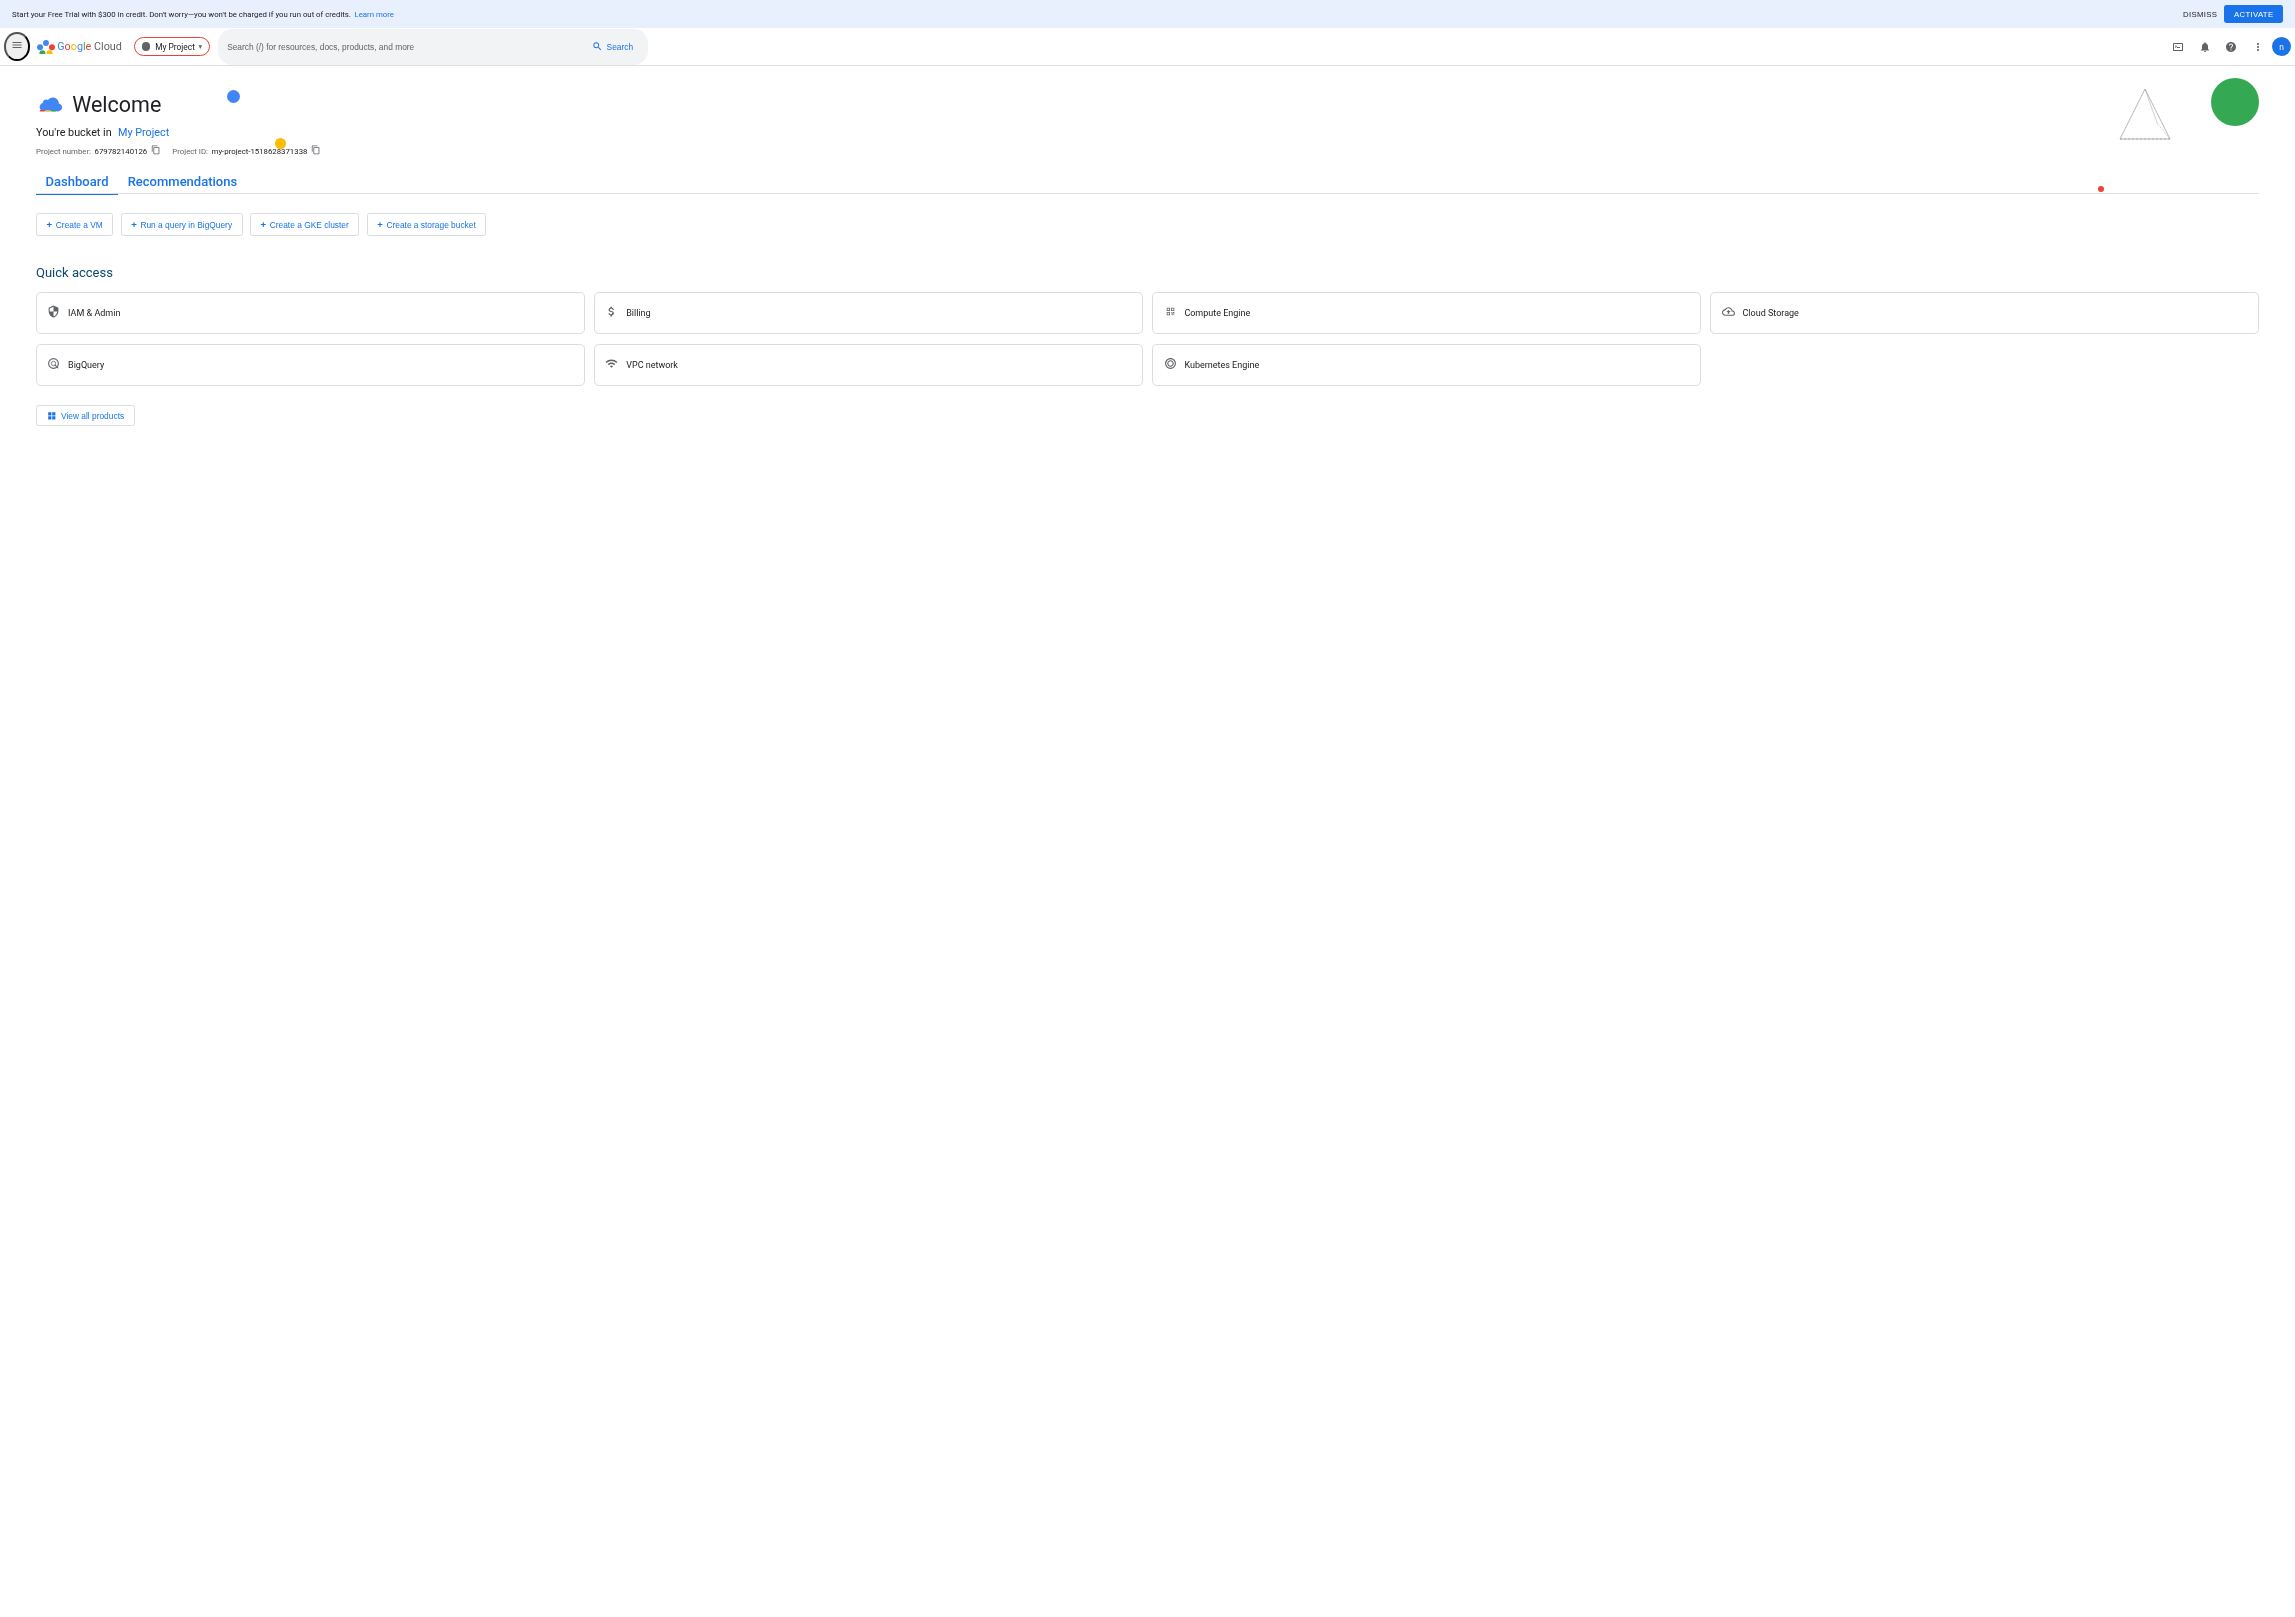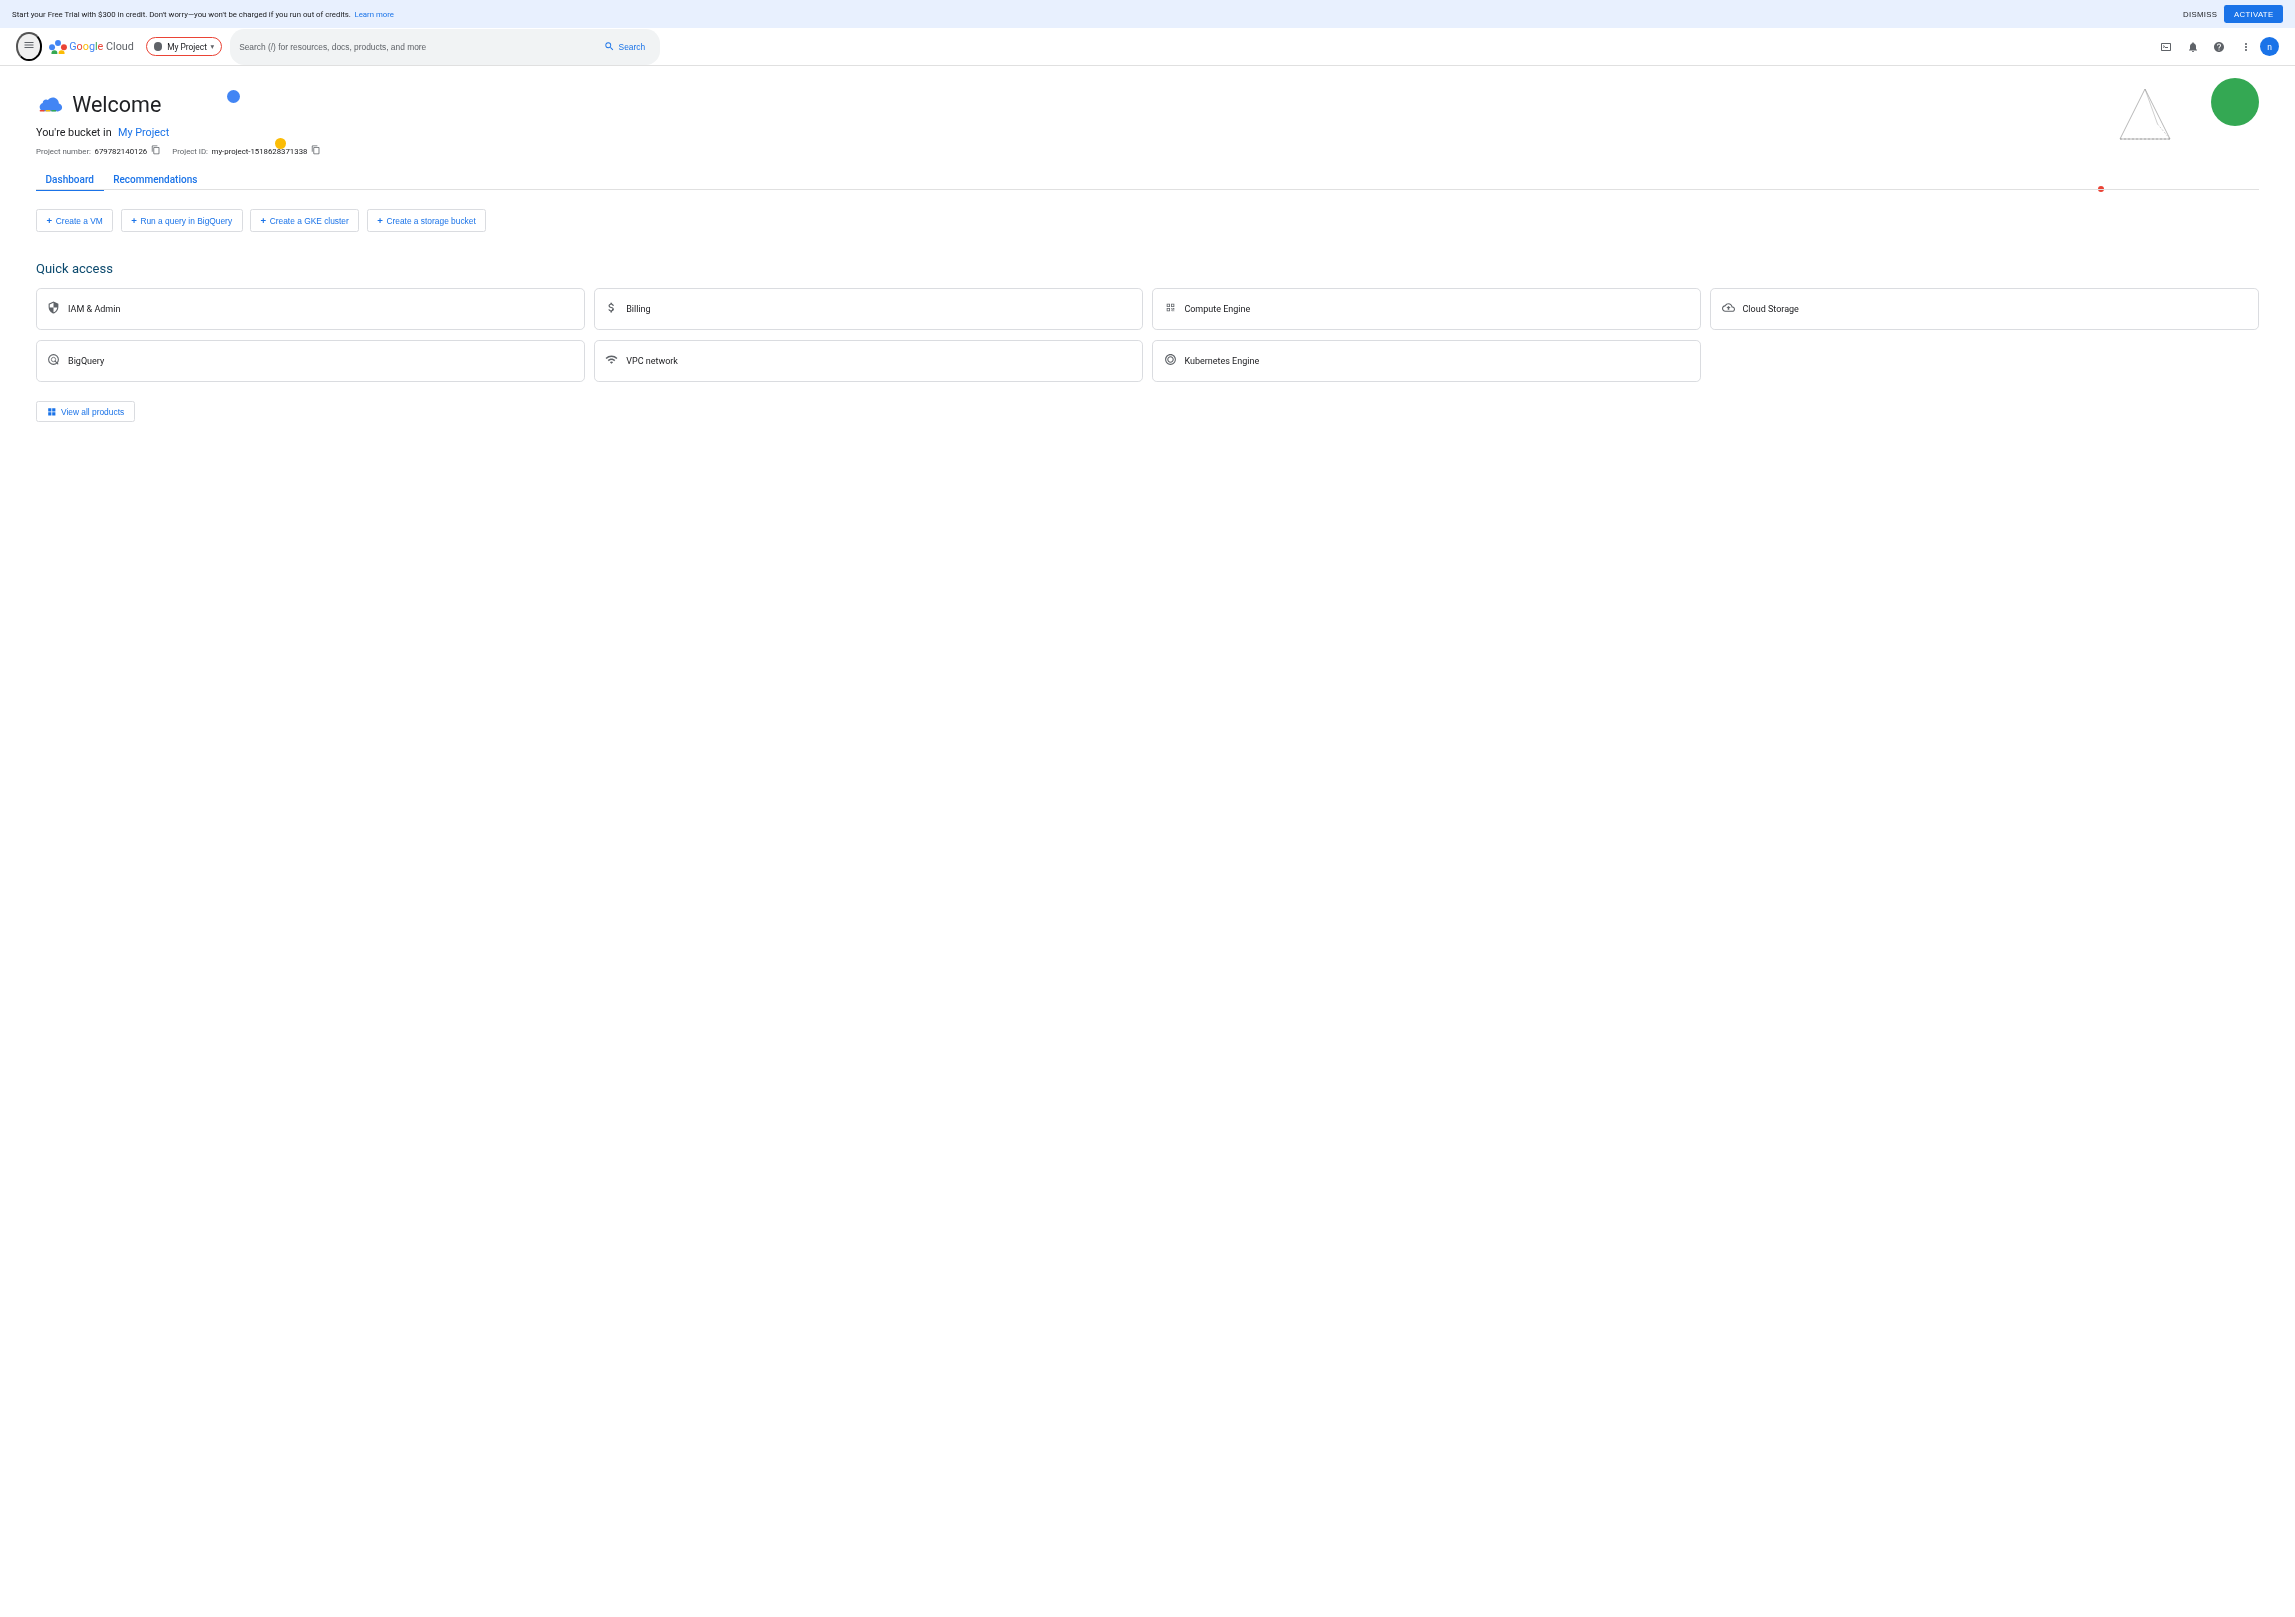--- a/index.html
+++ b/index.html
@@ -18,21 +18,21 @@
     .trial-banner-left { display: flex; align-items: center; gap: 3.6px; }
     .trial-banner a { color: #1a73e8; text-decoration: none; }
     .trial-banner-right { display: flex; align-items: center; gap: 7.2px; }
     .btn-dismiss { background: none; border: none; font-size: 7.8px; font-weight: 500; color: #202124; cursor: pointer; letter-spacing: 0.3px; }
     .btn-activate { background: #1a73e8; color: #fff; border: none; border-radius: 2.4px; padding: 4.8px 9.6px; font-size: 7.8px; font-weight: 500; cursor: pointer; letter-spacing: 0.3px; }
 
     
     .header {
       display: flex;
       align-items: center;
-      padding: 0 16px;
+      padding: 0 4px;
       height: 38px;
       border-bottom: 0.6px solid #e0e0e0;
       gap: 7.2px;
       background: #fff;
     }
     .header-menu-icon { cursor: pointer; color: #5f6368; font-size: 12px; padding: 4.8px; border-radius: 50%; }
 
     .google-cloud-logo { display: flex; align-items: center; gap: 2.4px; text-decoration: none; margin-right: 4.8px; }
     .google-cloud-logo .logo-text { font-size: 10.8px; font-weight: 400; color: #5f6368; white-space: nowrap; }
     .logo-g { color: #4285f4; }
@@ -170,21 +170,21 @@
     .project-meta { display: flex; align-items: center; gap: 12px; font-size: 7.8px; color: #5f6368; margin-bottom: 12px; }
     .project-meta-item { display: flex; align-items: center; gap: 3.6px; }
     .project-meta-label { color: #5f6368; }
     .project-meta-value { color: #202124; }
     .copy-icon { cursor: pointer; color: #5f6368; font-size: 8.4px; }
 
     
     .tabs { display: flex; gap: 0; border-bottom: 1.2px solid #e0e0e0; margin-bottom: 19px; }
     .tab {
       padding: 4.8px 9.6px;
-      font-size: 10px;
+      font-size: 13px;
       font-weight: 500;
       color: #1a73e8;
       cursor: pointer;
       border-bottom: 1.2px solid transparent;
       margin-bottom: -1.2px;
       text-decoration: none;
     }
     .tab.active { border-bottom: 1.2px solid #1a73e8; }
 
     

